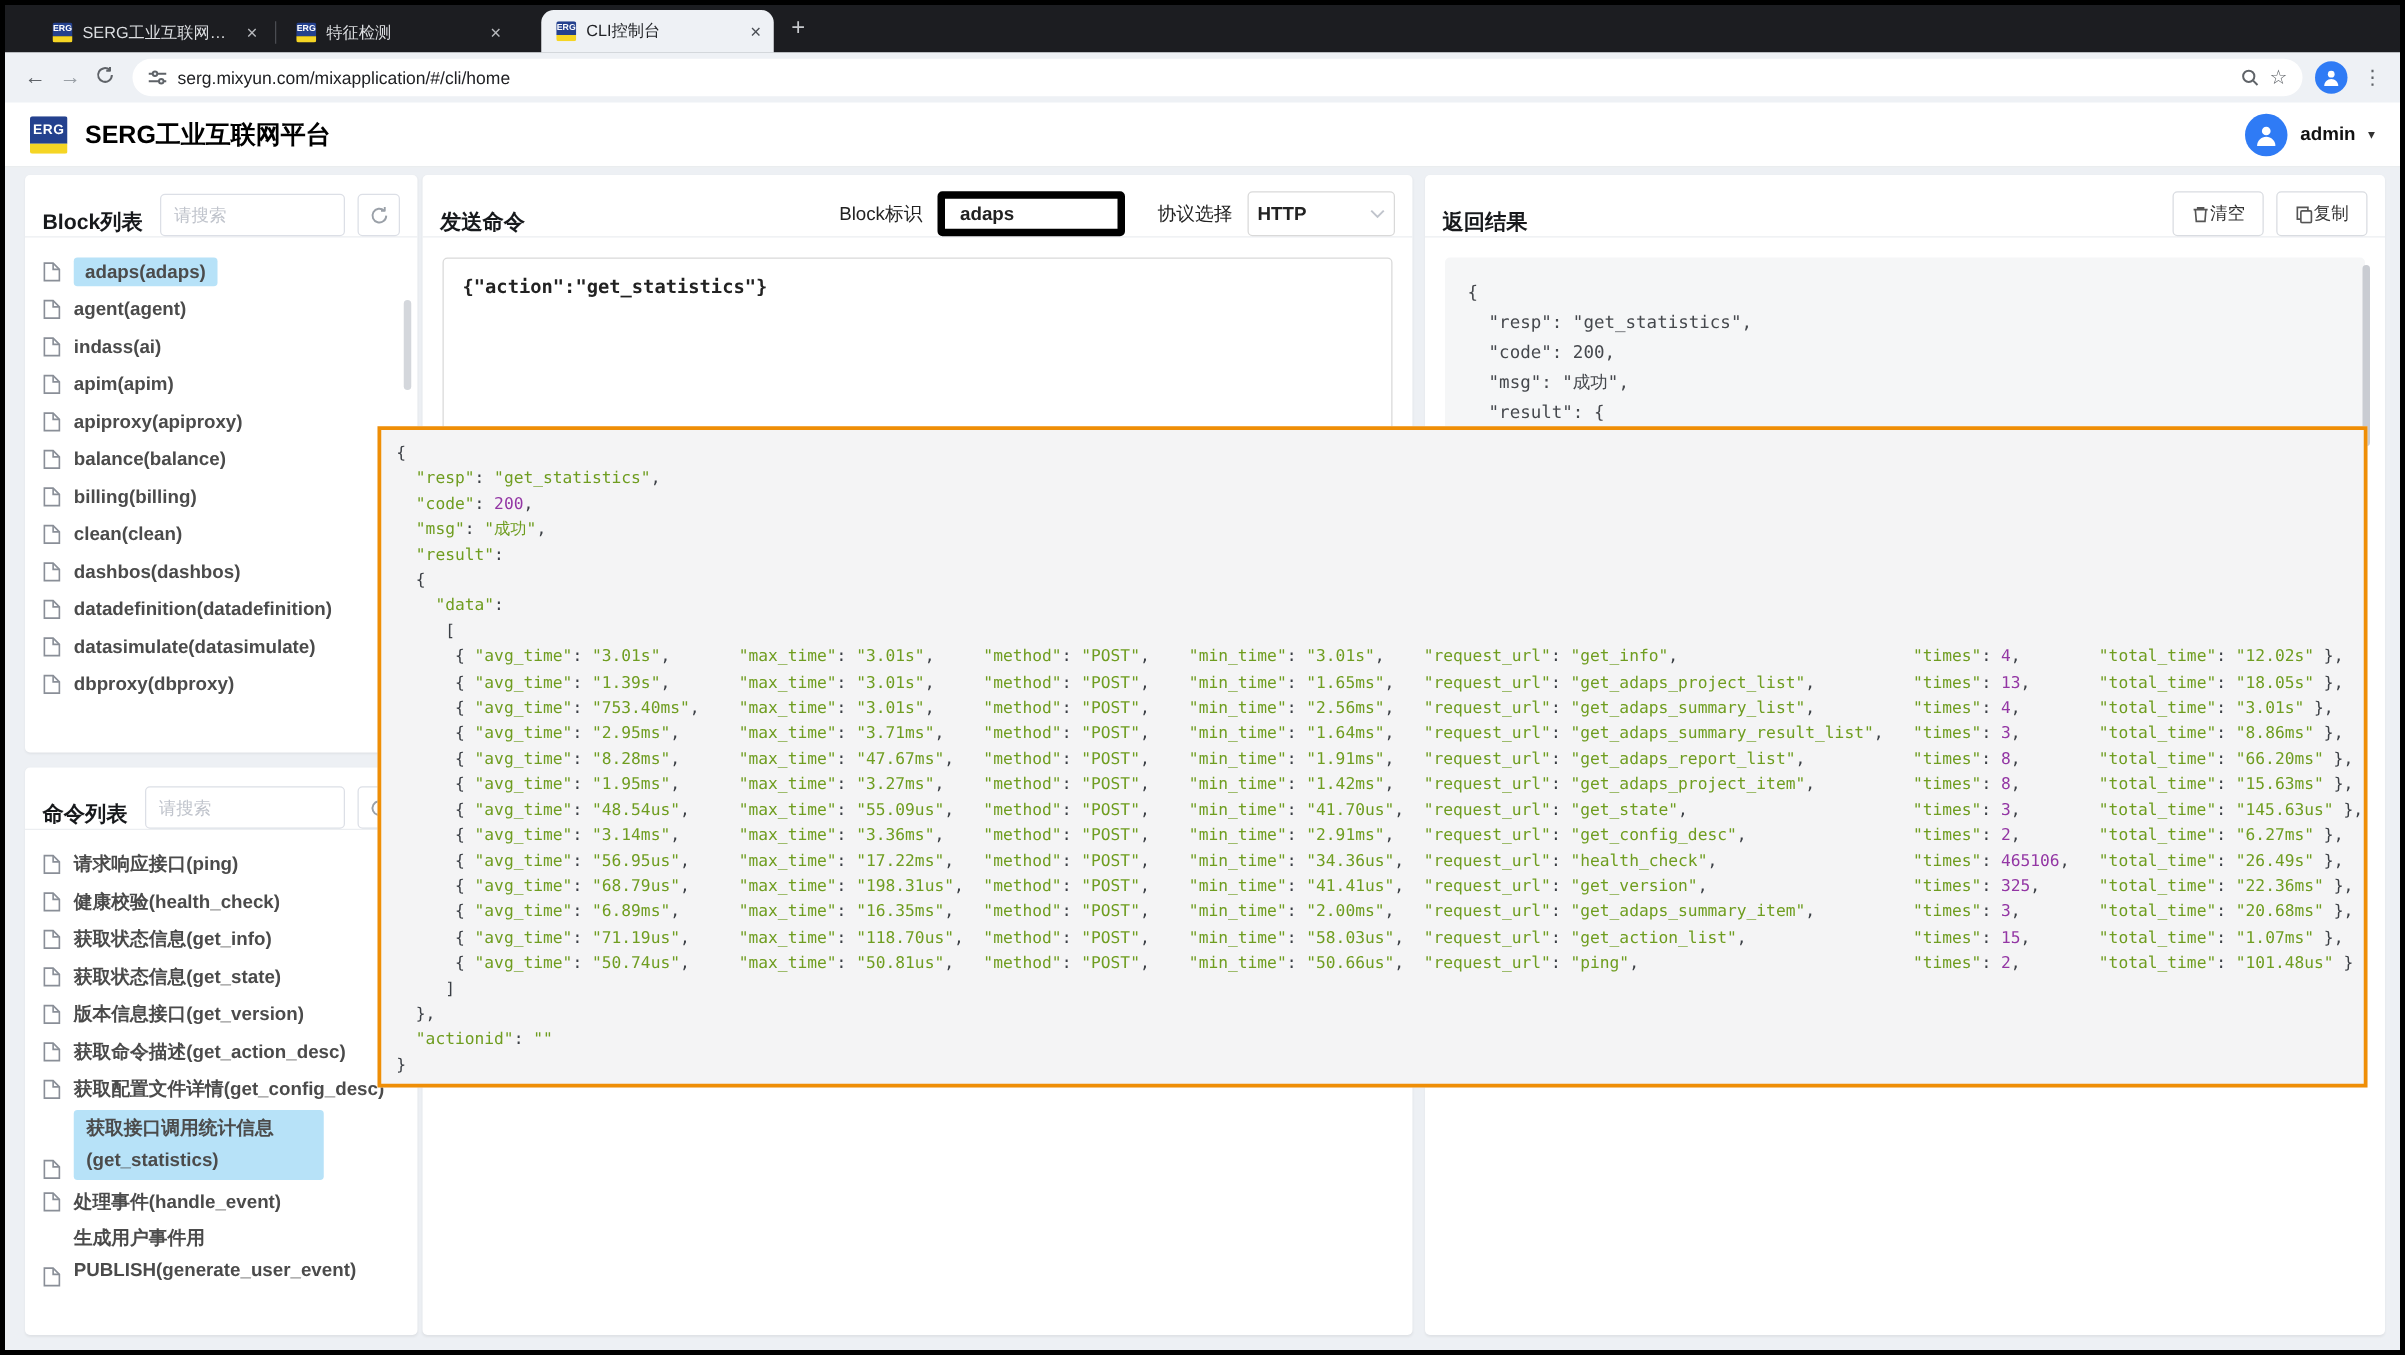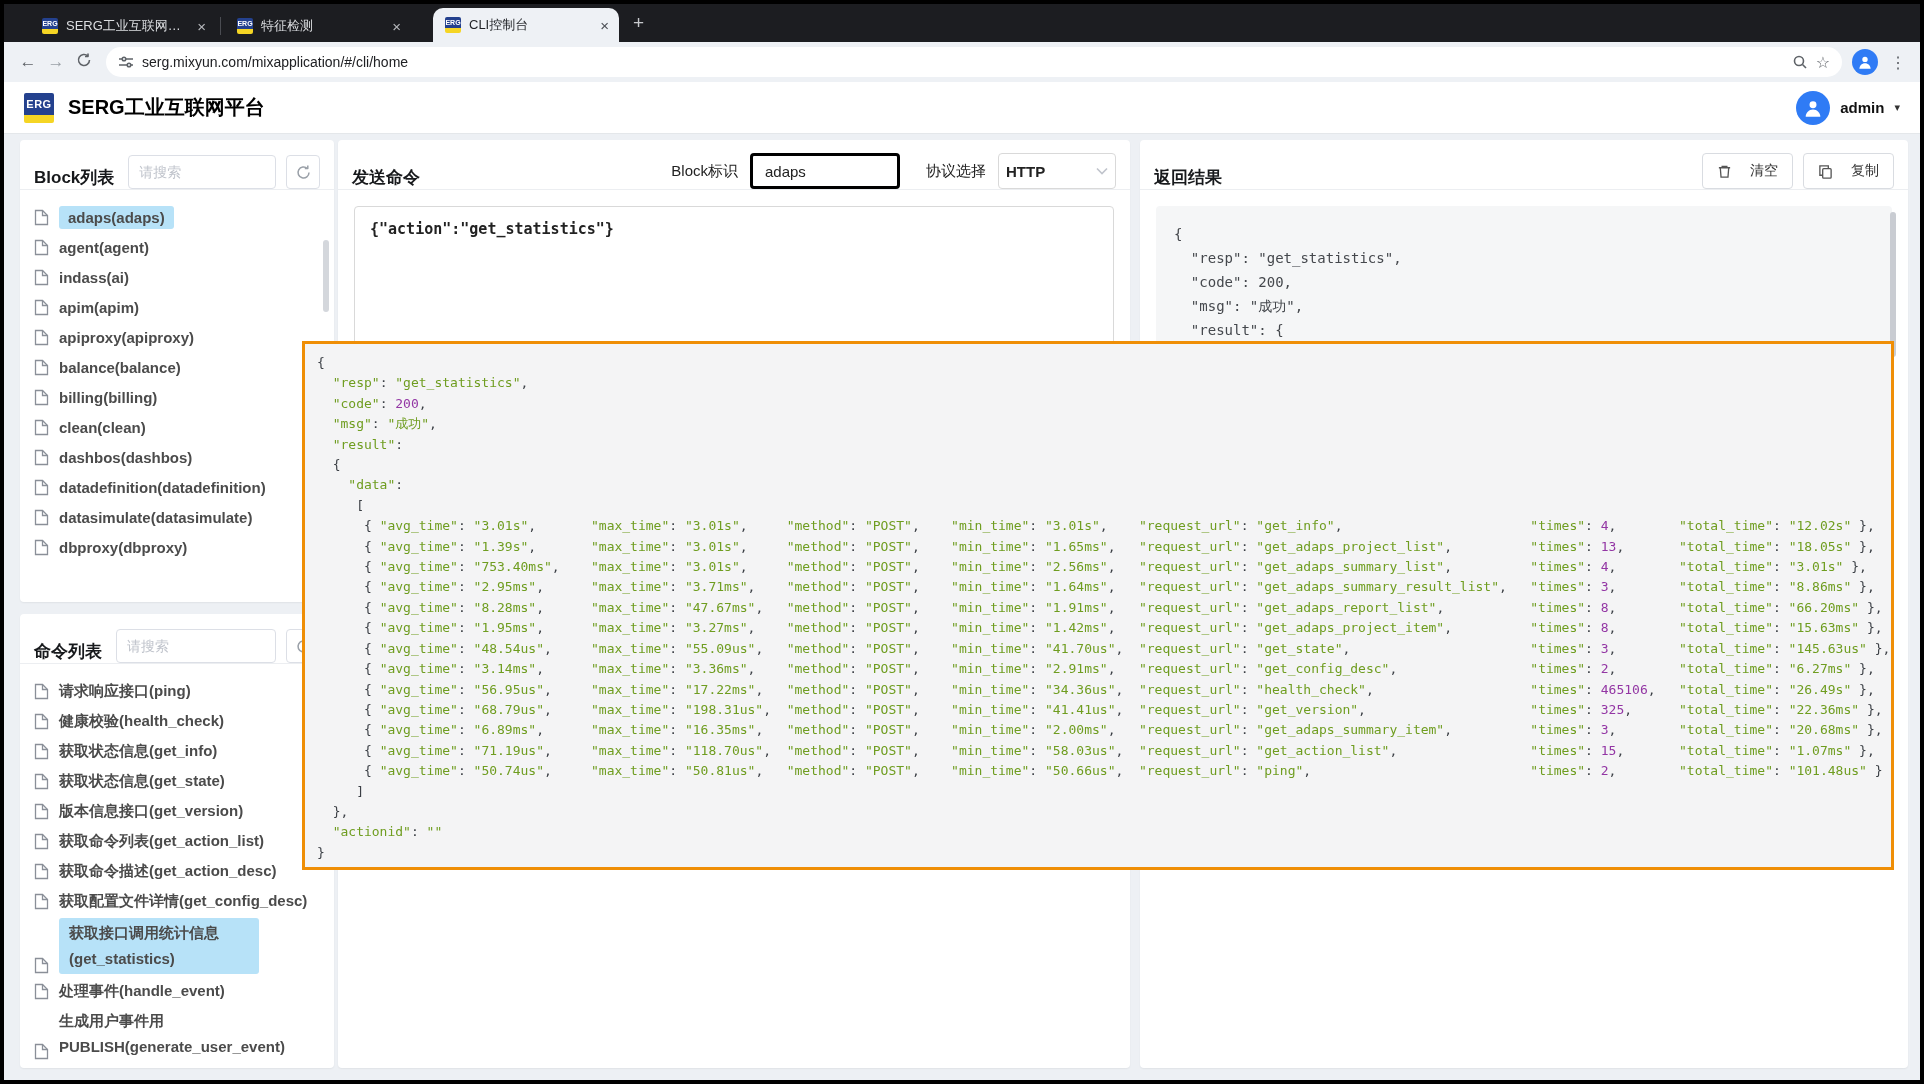--- a/index.html
+++ b/index.html
@@ -55,28 +55,28 @@
   .list-item.multi{height:auto;align-items:flex-end;padding:2px 0}
   .multi .lines{font-size:15px;font-weight:bold;color:#4b4b4b;line-height:26px}
   .multi .lines.hl{background:#b7e2f8;border-radius:3px;padding:2px 10px;min-width:200px}
   .file-ico{display:flex;flex:0 0 16px}
 
   .scroll-thumb{position:absolute;width:6px;border-radius:3px;background:#d4d7dc}
 
   
   .send-head-group{margin-left:auto;display:flex;align-items:center}
   .fld-label{font-size:15px;font-weight:normal;color:#222}
-  .txt-input{height:36px;width:150px;border:3px solid #000000;border-radius:4px;margin-left:12px;font-size:15px;font-weight:normal;color:#222;padding:0 12px;outline:none}
+  .txt-input{height:36px;width:150px;border:6px solid #000000;border-radius:4px;margin-left:12px;font-size:15px;font-weight:bold;color:#222;padding:0 12px;outline:none}
   .sel{height:36px;width:118px;border:1px solid #d9d9d9;border-radius:4px;margin-left:12px;display:flex;align-items:center;padding:0 7px;gap:6px}
   .sel .v{font-size:15px;font-weight:bold;color:#222;flex:1}
   .proto-label{margin-left:26px}
   .cmd-area{position:absolute;left:16px;top:66px;width:760px;height:654px;border:1px solid #d9d9d9;border-radius:4px;padding:13px 15px;font-family:"DejaVu Sans Mono",monospace;font-size:15px;font-weight:bold;color:#222;white-space:pre-wrap}
 
   
-  .rs-btn{height:36px;border:1px solid #d9dce1;border-radius:4px;background:#fff;display:flex;align-items:center;gap:18px;padding:0 14px;font-size:14px;color:#333}
+  .rs-btn{height:36px;border:1px solid #d9dce1;border-radius:4px;background:#fff;display:flex;align-items:center;gap:0;padding:0 14px;font-size:14px;color:#333}
   .rs-btn + .rs-btn{margin-left:10px}
   .code-area{position:absolute;left:16px;top:66px;width:736px;height:654px;background:#f5f6f7;border-radius:4px;padding:16px 18px;overflow:hidden}
   .code-area pre{font-family:"DejaVu Sans Mono",monospace;font-size:14px;line-height:24px;color:#45484d;white-space:pre}
 
   
   .overlay{position:absolute;left:298px;top:337px;width:1592px;height:529px;background:#f4f4f5;border:3px solid #ef8e06;z-index:50;padding:9px 0 0 12px;overflow:hidden}
   .overlay pre{font-family:"DejaVu Sans Mono",monospace;font-size:13px;line-height:20.4px;white-space:pre}
   .overlay .s{color:#6f9d20}
   .overlay .n{color:#9336a4}
   .overlay .p{color:#3b3f45}
@@ -343,29 +343,20 @@
           <span class="lbl">获取状态信息(get_state)</span>
         </div>
         <div class="list-item">
           <span class="file-ico" style="margin-top:0">
             <svg width="15" height="17" viewBox="0 0 15 17" fill="none" stroke="#8a8f98" stroke-width="1.3">
               <path d="M1.5 1.5h7l5 5v9h-12z"></path>
               <path d="M8.5 1.5v5h5"></path>
             </svg>
           </span>
           <span class="lbl">版本信息接口(get_version)</span>
-        </div>
-        <div class="list-item">
-          <span class="file-ico" style="margin-top:0">
-            <svg width="15" height="17" viewBox="0 0 15 17" fill="none" stroke="#8a8f98" stroke-width="1.3">
-              <path d="M1.5 1.5h7l5 5v9h-12z"></path>
-              <path d="M8.5 1.5v5h5"></path>
-            </svg>
-          </span>
-          <span class="lbl">获取命令列表(get_action_list)</span>
         </div>
         <div class="list-item">
           <span class="file-ico" style="margin-top:0">
             <svg width="15" height="17" viewBox="0 0 15 17" fill="none" stroke="#8a8f98" stroke-width="1.3">
               <path d="M1.5 1.5h7l5 5v9h-12z"></path>
               <path d="M8.5 1.5v5h5"></path>
             </svg>
           </span>
           <span class="lbl">获取命令描述(get_action_desc)</span>
         </div>

